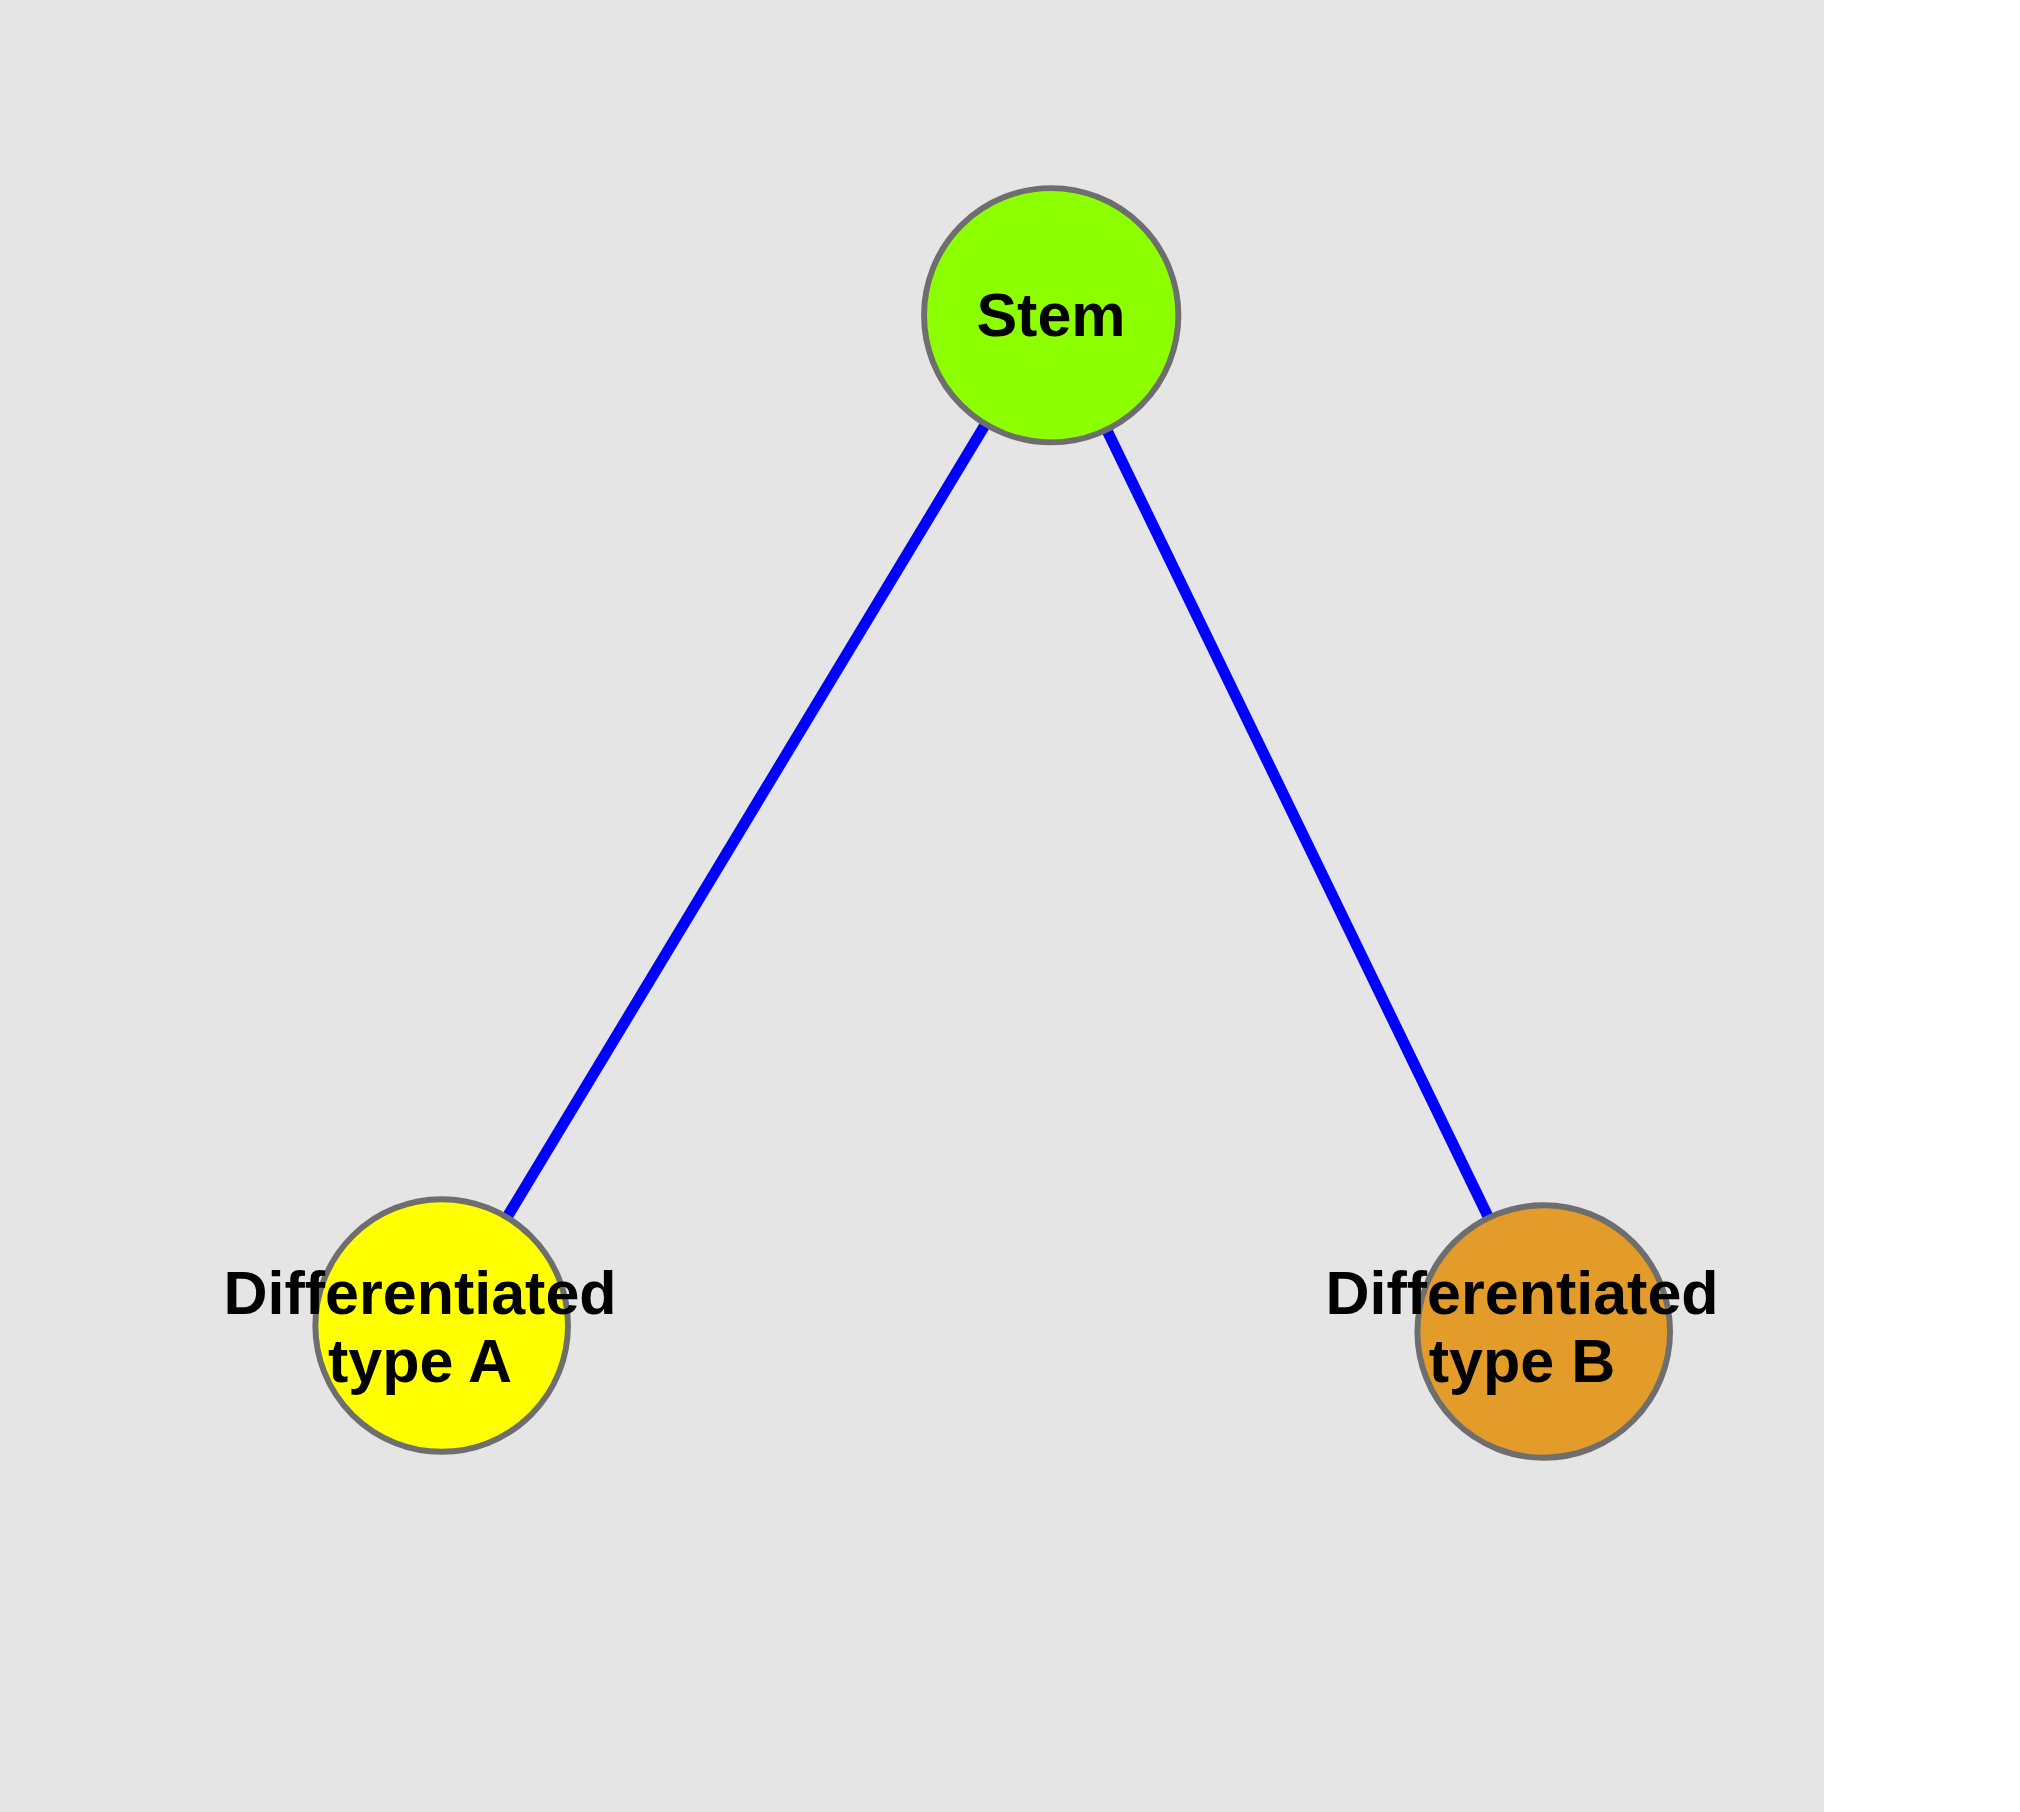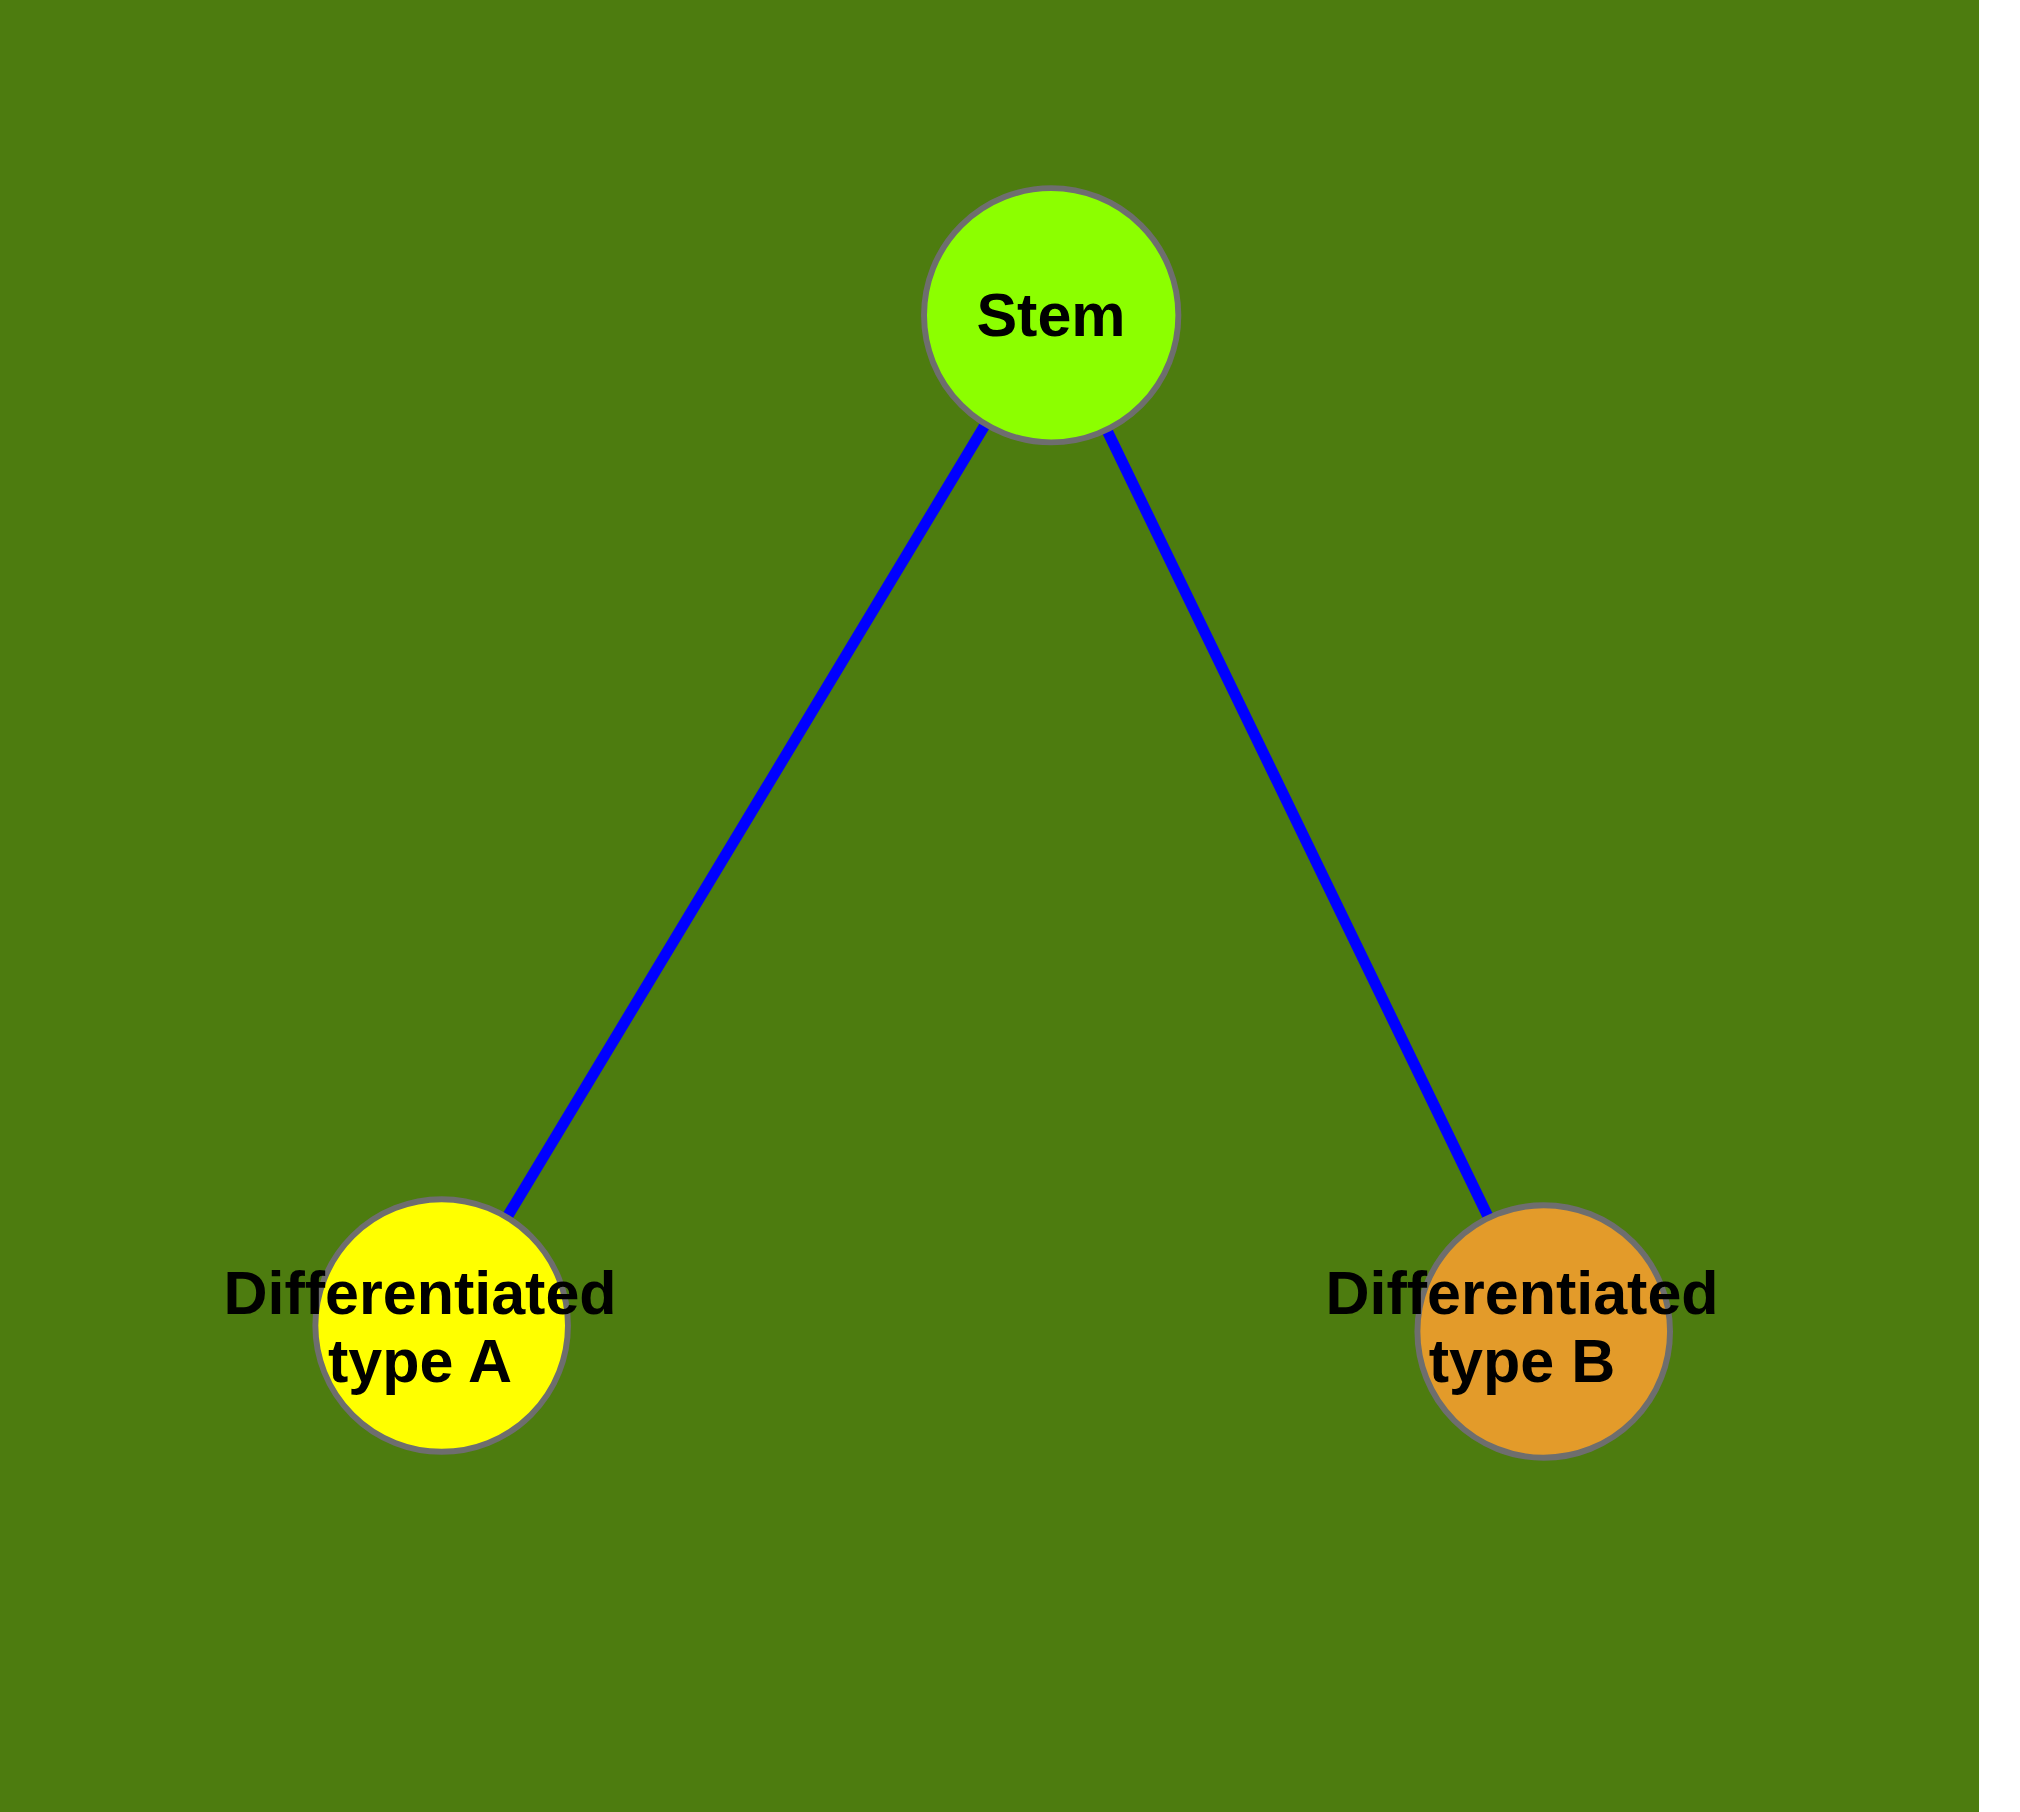--- a/index.html
+++ b/index.html
@@ -8,23 +8,23 @@
     padding: 0;
   }
   body {
     width: 2021px;
     height: 1812px;
     overflow: hidden;
     font-family: "Liberation Sans", sans-serif;
   }
   #canvas {
     position: relative;
-    width: 1979px;
+    width: 1824px;
     height: 1812px;
-    background: #4d7c0f;
+    background: #e5e5e5;
   }
   #graph-svg {
     position: absolute;
     left: 0;
     top: 0;
     width: 2021px;
     height: 1812px;
   }
   .node-label {
     position: absolute;

